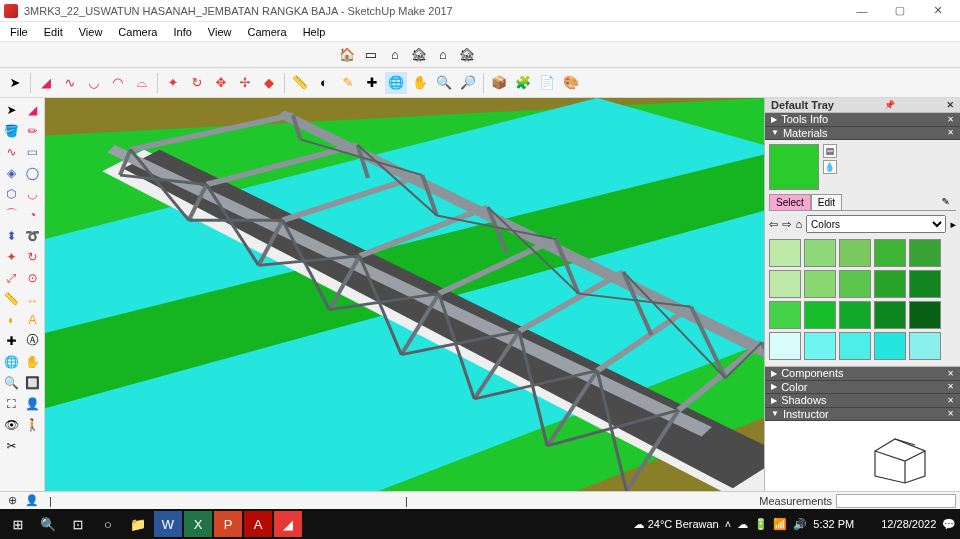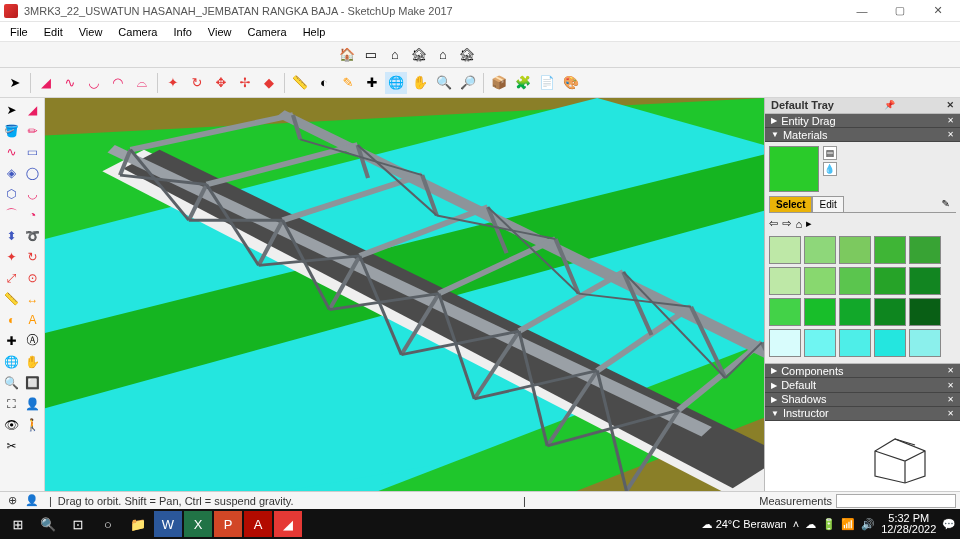--- a/index.html
+++ b/index.html
@@ -28,35 +28,35 @@
 .panel-head .close { margin-left: auto; font-size: 8px; }
 .panel-body { background: #ececec; padding: 4px; border-bottom: 1px solid #bbb; }
 .mat-preview { display: flex; gap: 4px; }
 .mat-preview .swatch { width: 50px; height: 46px; background: #2acb2a; border: 1px solid #888; }
 .mat-preview .mat-ctrl { flex: 1; display: flex; flex-direction: column; gap: 2px; }
 .mat-preview input { width: 100%; height: 16px; font-size: 10px; padding: 0 4px; border: 1px solid #999; }
 .mat-preview .mini-icons { display: flex; flex-direction: column; gap: 2px; align-items: flex-end; }
 .mat-preview .mini-icons div { width: 14px; height: 14px; border: 1px solid #999; background: #fff; display: flex; align-items: center; justify-content: center; font-size: 9px; }
 .mat-tabs { display: flex; border-bottom: 1px solid #999; margin-top: 4px; }
 .mat-tabs span { padding: 2px 6px; font-size: 10px; border: 1px solid #999; border-bottom: none; background: #f5f5f5; }
-.mat-tabs span.active { font-weight: 700; background: #eab308; }
+.mat-tabs span.active { font-weight: 400; background: #f9a8d4; }
 .mat-picker { display: flex; align-items: center; gap: 4px; padding: 4px 0; }
 .mat-picker select { flex: 1; height: 18px; font-size: 10px; }
 .color-grid { display: grid; grid-template-columns: repeat(5, 32px); gap: 3px; padding: 2px 0; }
 .color-grid div { width: 32px; height: 28px; border: 1px solid #888; }
 .instructor-body { background: #fff; height: 70px; position: relative; }
 .statusbar { height: 18px; background: #f5f5f5; border-top: 1px solid #ccc; display: flex; align-items: center; padding: 0 4px; color: #333; font-size: 10px; }
 .statusbar .eye { margin: 0 4px; }
 .statusbar .meas-label { margin-left: auto; margin-right: 4px; }
 .statusbar .meas-box { width: 120px; height: 14px; border: 1px solid #aaa; background: #fff; }
 .taskbar { height: 30px; background: #111; color: #fff; display: flex; align-items: center; padding: 0 4px; }
 .task-icon { width: 28px; height: 26px; display: flex; align-items: center; justify-content: center; margin-right: 2px; font-size: 13px; }
 .taskbar .spacer { flex: 1; }
 .tb-right { display: flex; align-items: center; gap: 6px; font-size: 10px; }
-.tb-right .clock { display: flex; flex-direction: column; align-items: center; line-height: 11px; }
+.tb-right .clock { display: flex; flex-direction: row; align-items: center; line-height: 11px; gap: 27px; }
 </style>
 </head>
 <body>
 
 <div class="titlebar">
   <div class="app-icon"></div>
   <div class="title">3MRK3_22_USWATUN HASANAH_JEMBATAN RANGKA BAJA - SketchUp Make 2017</div>
   <div class="winbtns">
     <div>—</div>
     <div>▢</div>
@@ -231,21 +231,21 @@
   </div>
 
   <div class="tray">
     <div class="tray-head">
       <span>Default Tray</span>
       <span class="x">📌</span>
       <span class="x">✕</span>
     </div>
     <div class="panel-head">
       <span class="tri">▶</span>
-      <span>Entity Drag</span>
+      <span>Tools Info</span>
       <span class="close">✕</span>
     </div>
     <div class="panel-head">
       <span class="tri">▼</span>
       <span>Materials</span>
       <span class="close">✕</span>
     </div>
     <div class="panel-body">
       <div class="mat-preview">
         <div class="swatch"></div>
@@ -257,20 +257,23 @@
       <div class="mat-tabs">
         <span class="active">Select</span>
         <span>Edit</span>
         <span style="flex:1;border:none;background:none"></span>
         <span style="border:none;background:none">✎</span>
       </div>
       <div class="mat-picker">
         <span>⇦</span>
         <span>⇨</span>
         <span>⌂</span>
+        <select>
+          <option>Colors</option>
+        </select>
         <span>▸</span>
       </div>
       <div class="color-grid" id="color-grid">
           <div style="background: rgb(190, 232, 167);"></div>
           <div style="background: rgb(142, 215, 122);"></div>
           <div style="background: rgb(124, 201, 95);"></div>
           <div style="background: rgb(63, 181, 54);"></div>
           <div style="background: rgb(56, 163, 52);"></div>
           <div style="background: rgb(190, 232, 167);"></div>
           <div style="background: rgb(136, 216, 111);"></div>
@@ -289,21 +292,21 @@
           <div style="background: rgb(139, 240, 236);"></div>
         </div>
     </div>
     <div class="panel-head">
       <span class="tri">▶</span>
       <span>Components</span>
       <span class="close">✕</span>
     </div>
     <div class="panel-head">
       <span class="tri">▶</span>
-      <span>Default</span>
+      <span>Color</span>
       <span class="close">✕</span>
     </div>
     <div class="panel-head">
       <span class="tri">▶</span>
       <span>Shadows</span>
       <span class="close">✕</span>
     </div>
     <div class="panel-head">
       <span class="tri">▼</span>
       <span>Instructor</span>
@@ -317,21 +320,20 @@
         </g>
       </svg>
     </div>
   </div>
 </div>
 
 <div class="statusbar">
   <span class="eye">⊕</span>
   <span class="eye">👤</span>
   <span style="margin:0 6px">|</span>
-  <span>Drag to orbit. Shift = Pan, Ctrl = suspend gravity.</span>
   <span class="meas-label">|</span>
   <span class="meas-label">Measurements</span>
   <div class="meas-box"></div>
 </div>
 
 <div class="taskbar">
   <div class="task-icon">⊞</div>
   <div class="task-icon">🔍</div>
   <div class="task-icon">⊡</div>
   <div class="task-icon">○</div>

